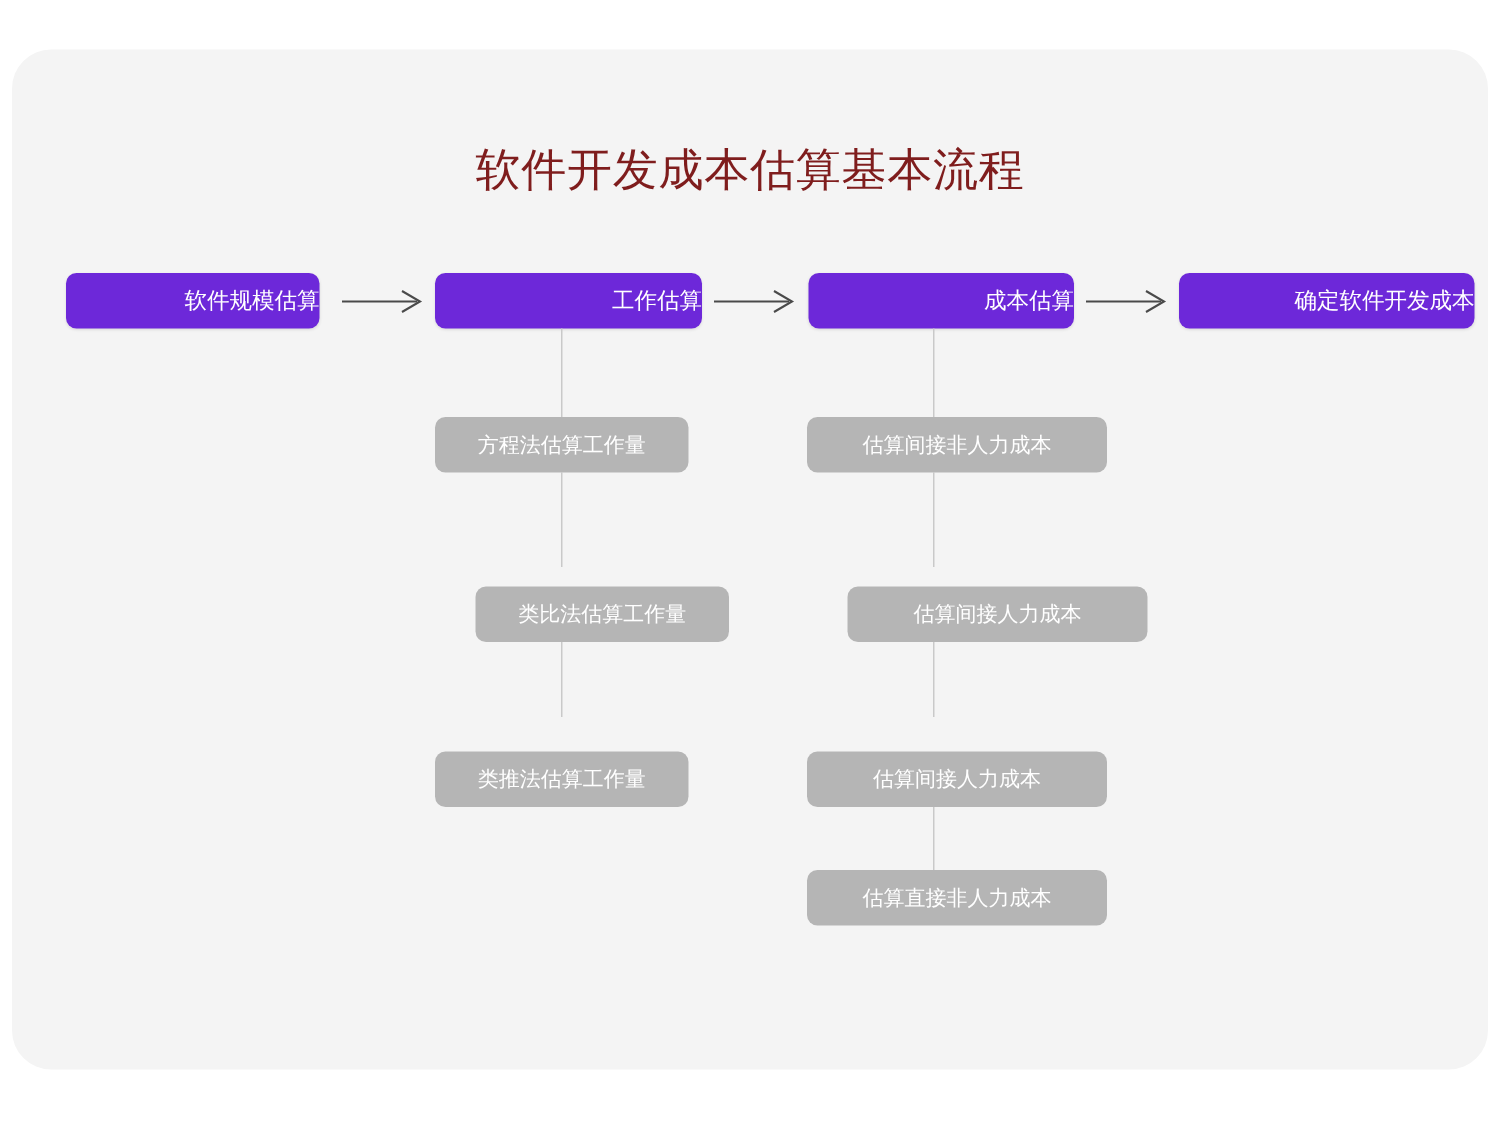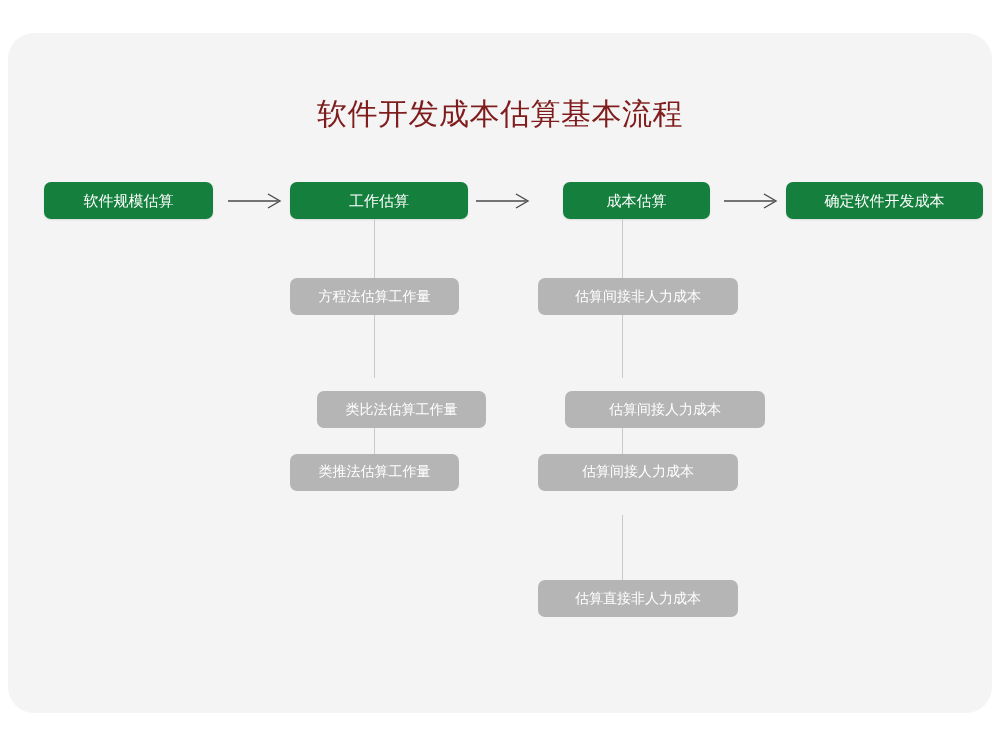--- a/index.html
+++ b/index.html
@@ -44,32 +44,32 @@
     color: #7f1d1d;
     letter-spacing: 0.5px;
     white-space: nowrap;
   }
 
   
   .stage {
     position: absolute;
     top: 182px;
     height: 37px;
-    background: #15803d;
+    background: #6d28d9;
     border-radius: 7px;
     color: #ffffff;
     font-size: 15px;
     line-height: 37px;
-    text-align: center;
+    text-align: right;
     white-space: nowrap;
     box-shadow: 0 1px 2px rgba(0,0,0,0.10);
   }
   .stage.s0 { left: 44px;  width: 169px; }
   .stage.s1 { left: 290px; width: 178px; }
-  .stage.s2 { left: 563px; width: 147px; }
+  .stage.s2 { left: 539px; width: 177px; }
   .stage.s3 { left: 786px; width: 197px; }
 
   
   .arrow {
     position: absolute;
     top: 192px;
     width: 56px;
     height: 18px;
   }
   .arrow.a0 { left: 228px; }
@@ -94,21 +94,21 @@
     font-size: 14px;
     line-height: 37px;
     text-align: center;
     white-space: nowrap;
   }
   .col2 .sub { left: 290px; width: 169px; }
   .col3 .sub { left: 538px; width: 200px; }
 
   .y0 { top: 278px; }
   .y1 { top: 391px; margin-left: 27px; }
-  .y2 { top: 454px; font-family: Liberation Mono, monospace; }
+  .y2 { top: 501px; }
   .y3 { top: 580px; text-align: center; }
 </style>
 </head>
 <body>
 
 <div id="canvas">
 
   <div class="card"></div>
 
   <div class="chart-title">软件开发成本估算基本流程</div>

